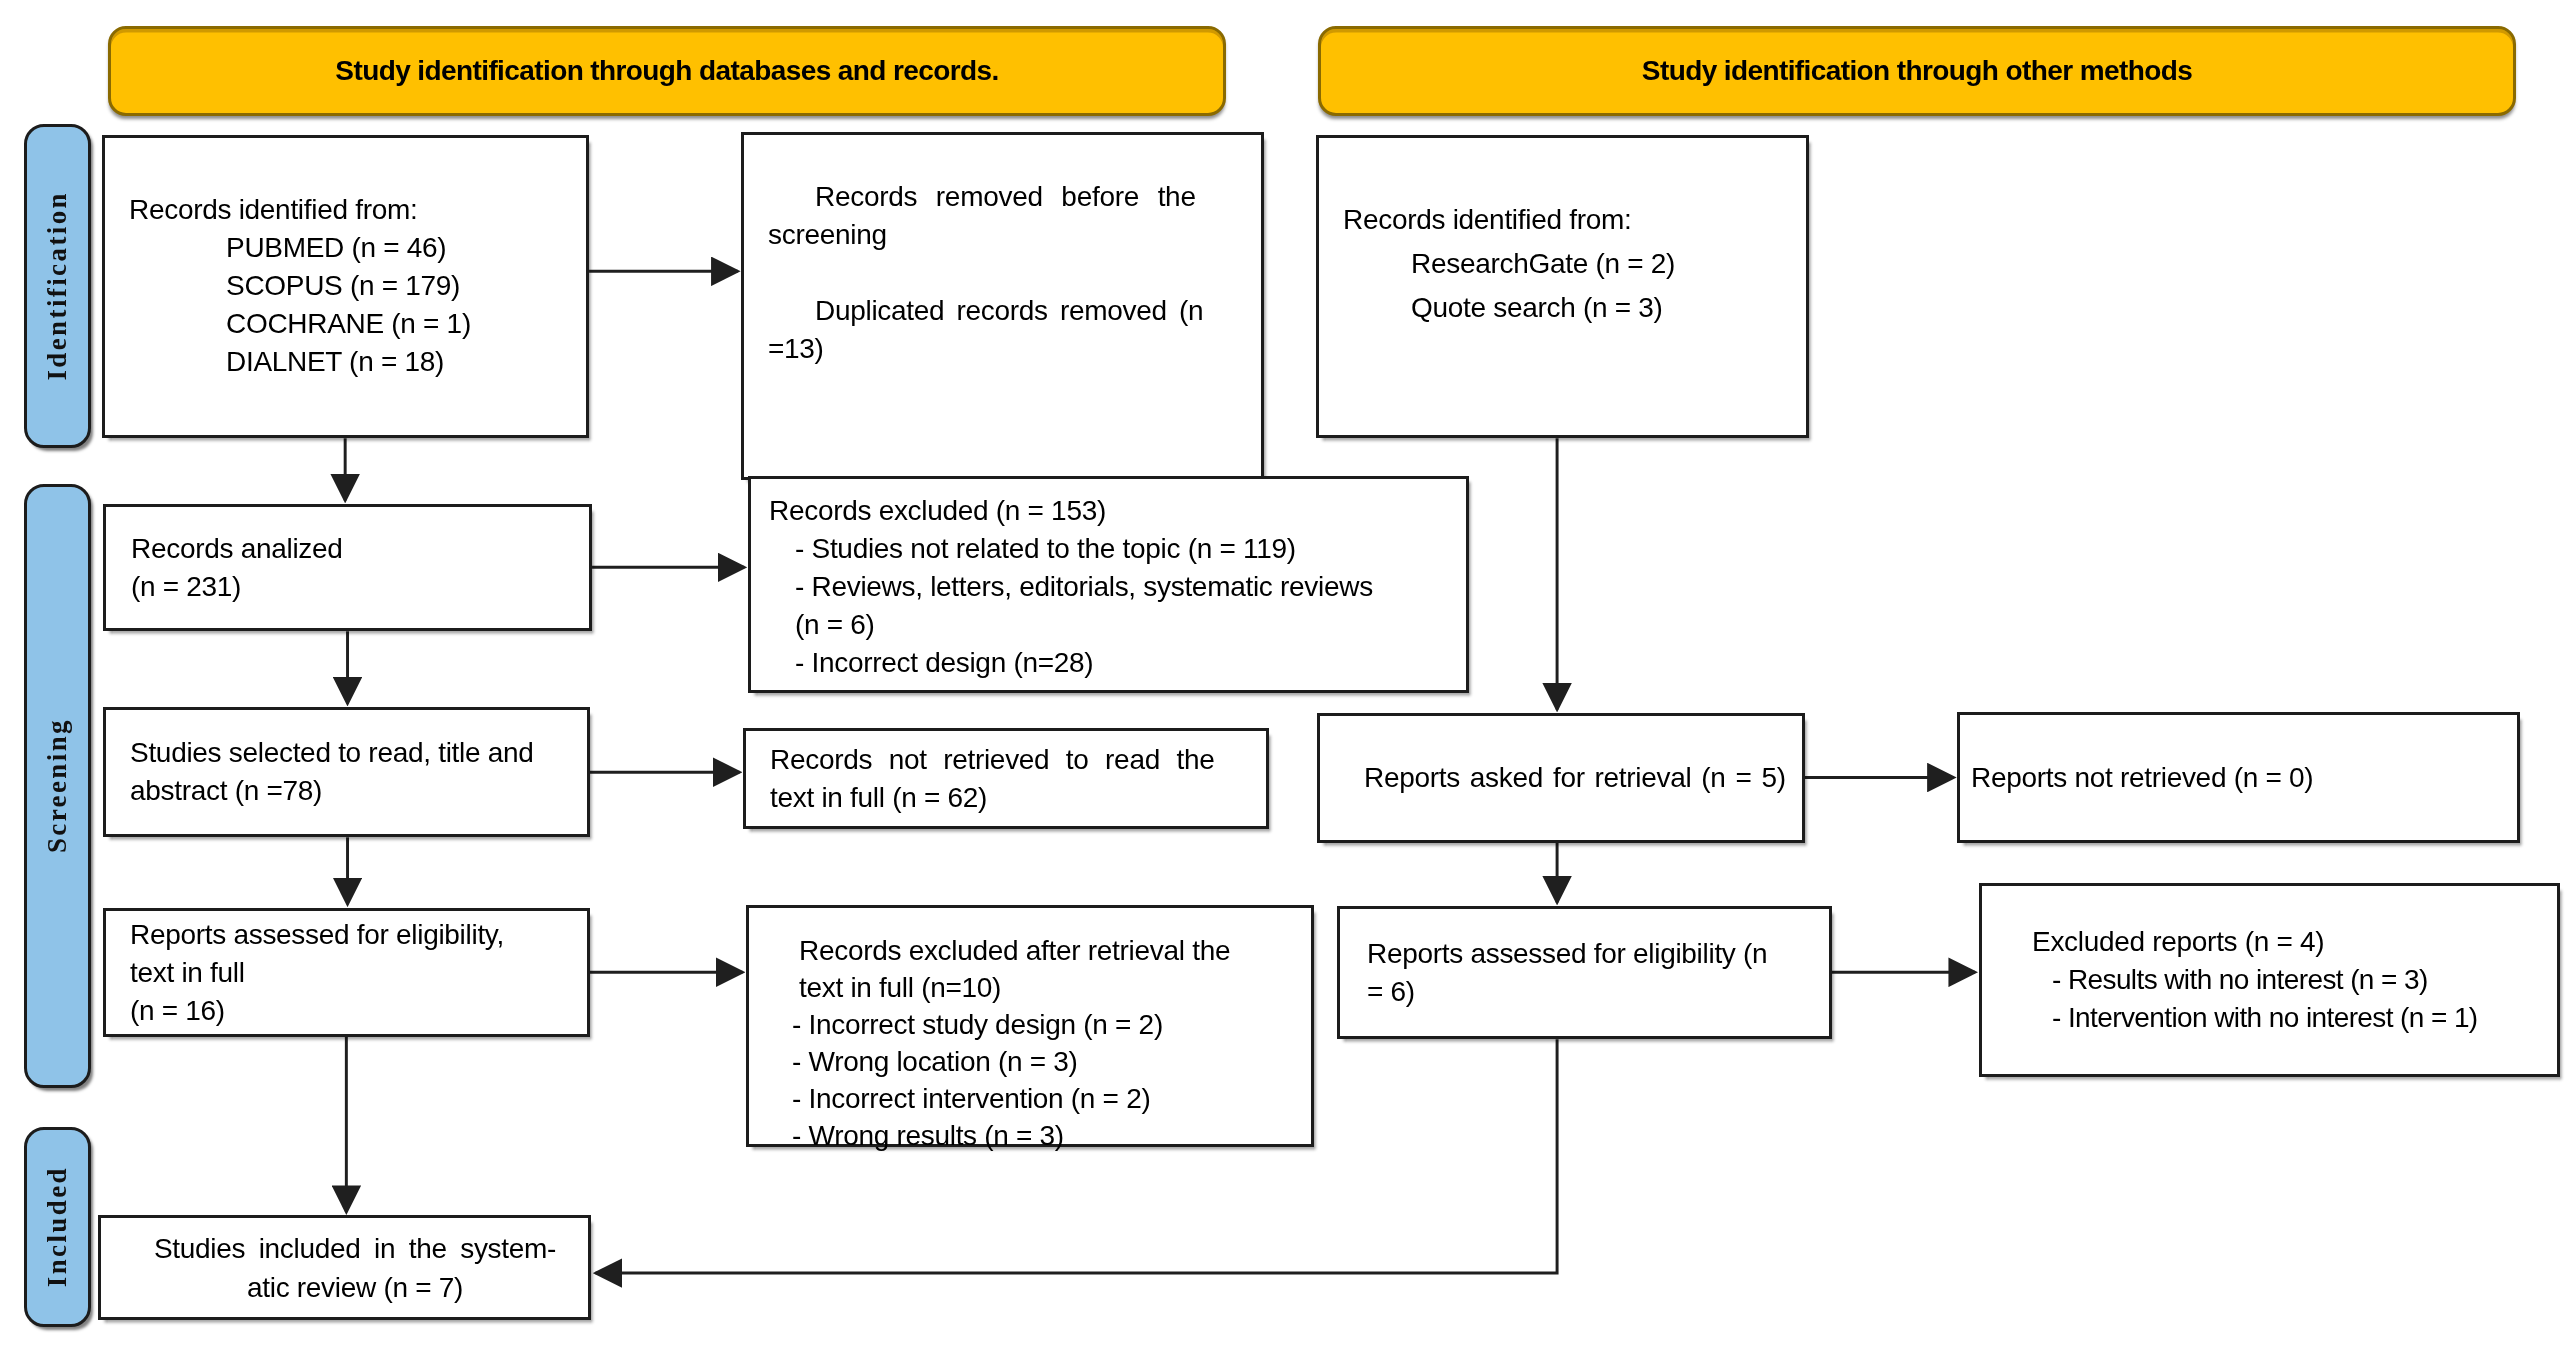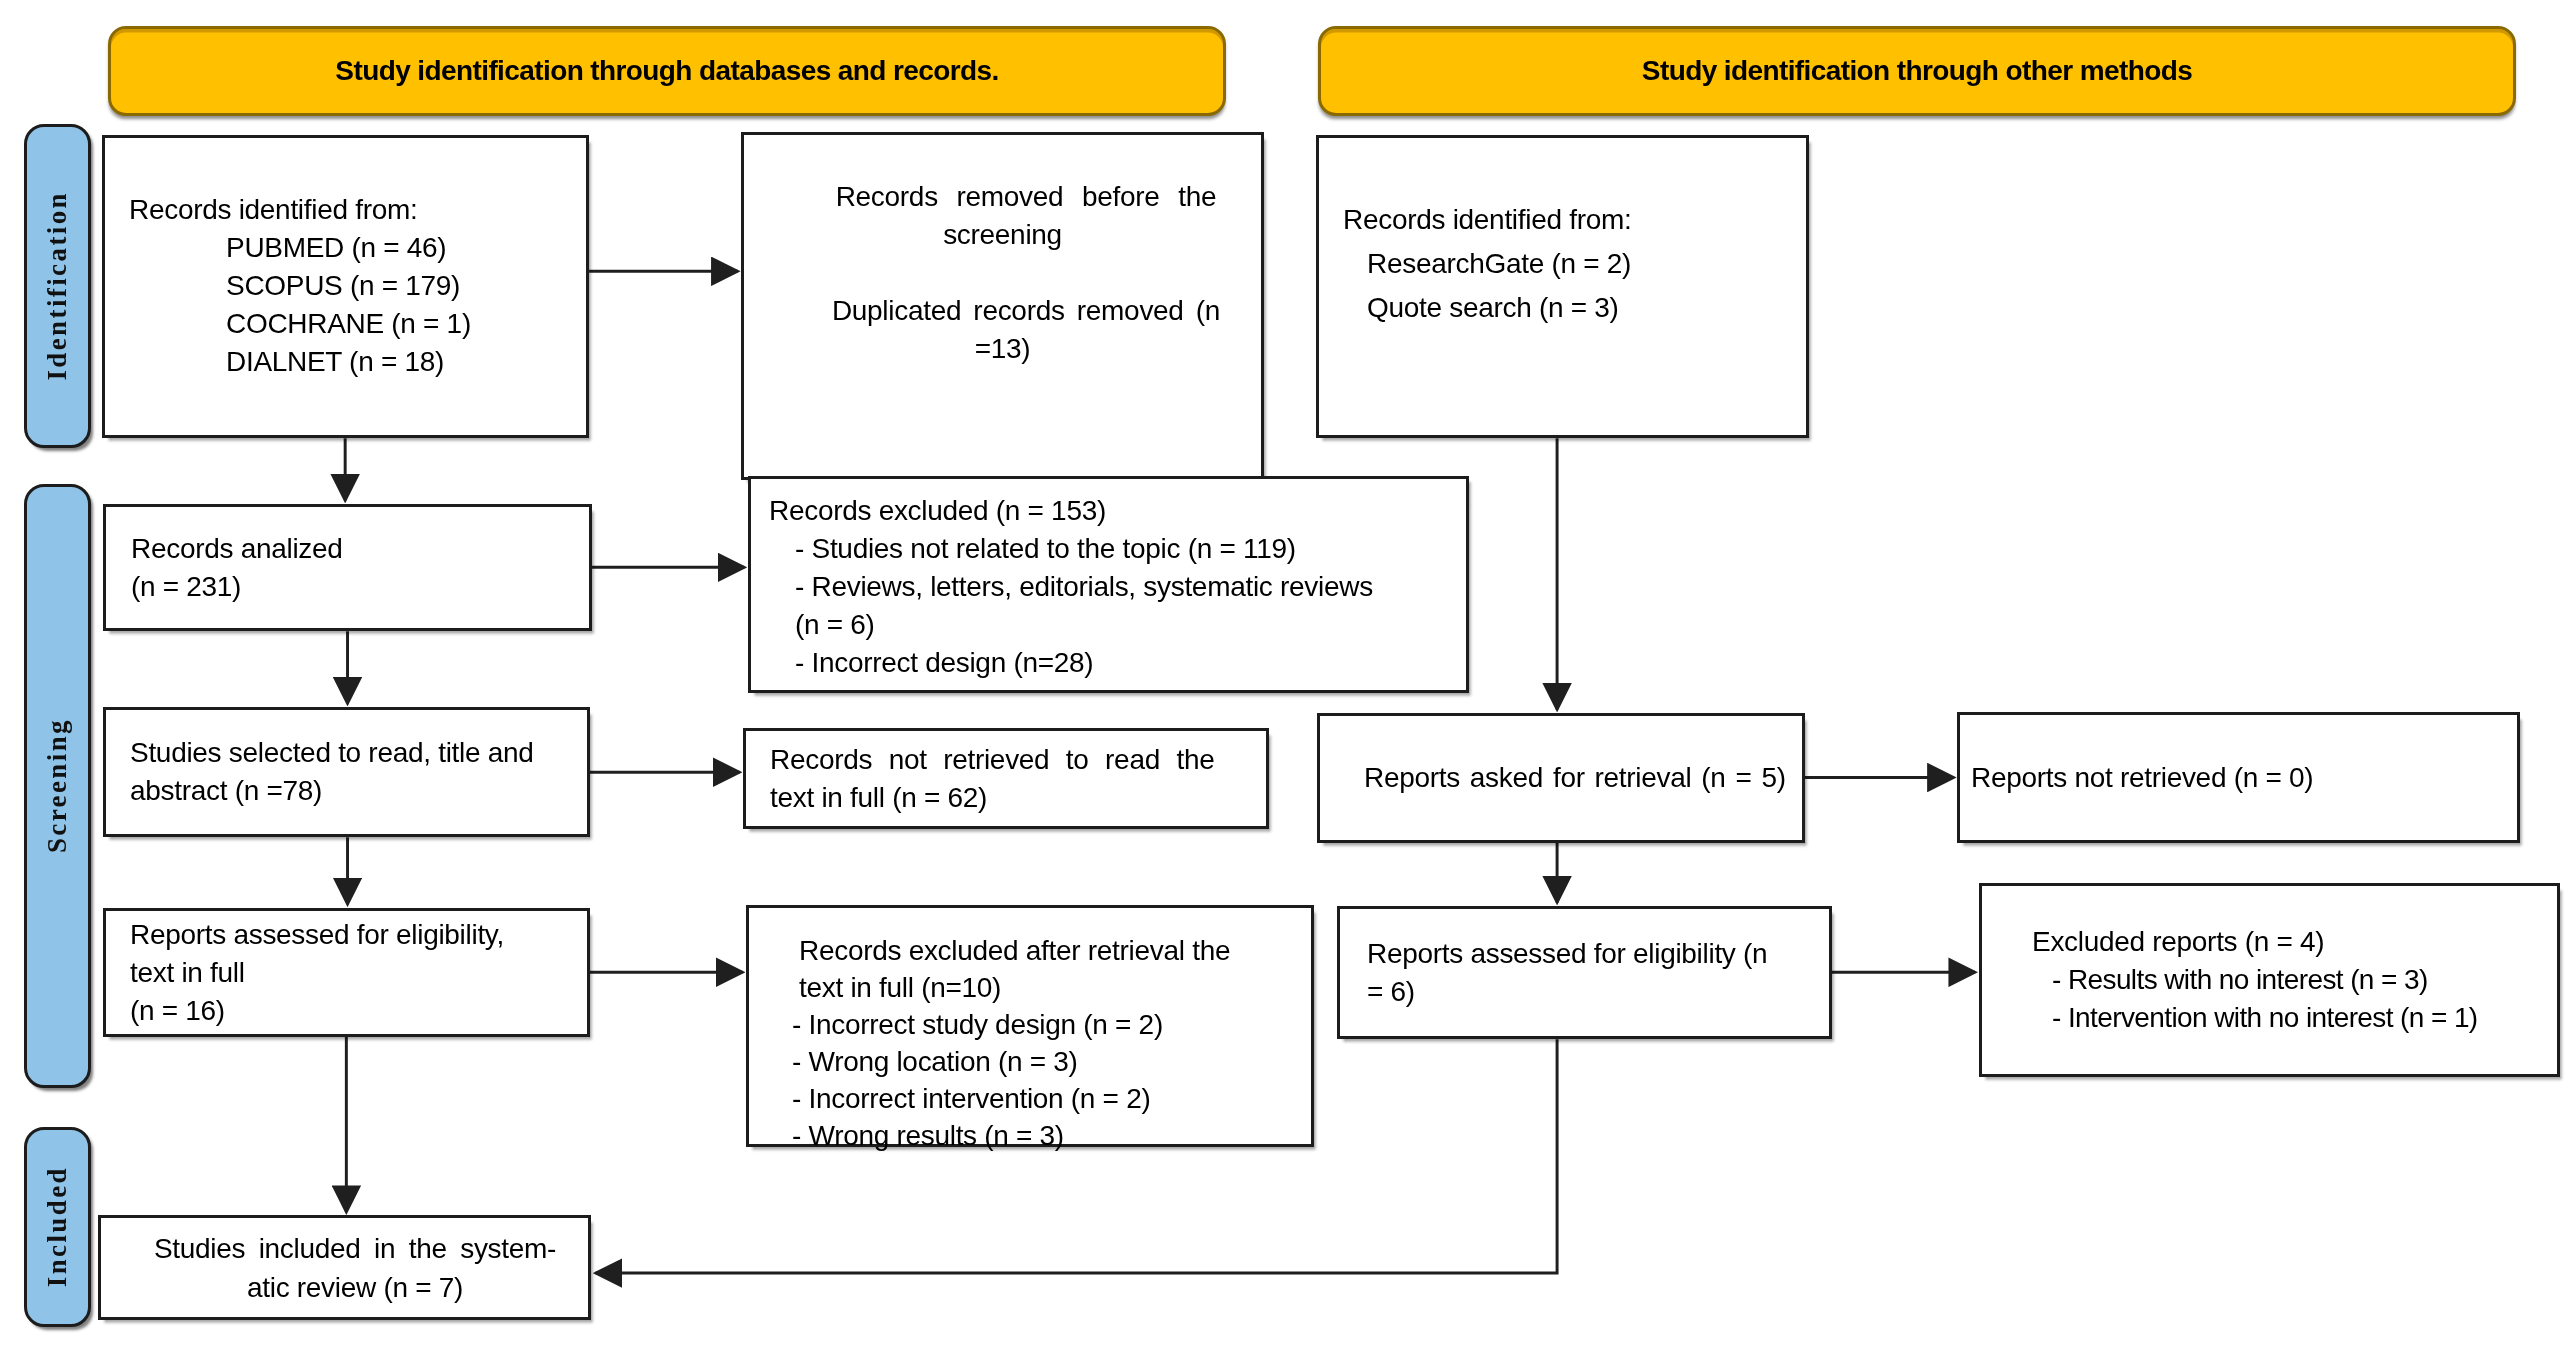--- a/index.html
+++ b/index.html
@@ -31,21 +31,21 @@
   .box .ln{white-space:nowrap;}
   .vcenter{display:flex;flex-direction:column;justify-content:center;}
   
   .b1{padding-top:53px;}
   .b1 .i0{padding-left:24px;} .b1 .i1{padding-left:69px;} .b1 .i2{padding-left:121px;}
   .b2{padding:43px 24px 0 24px;}
   .b2 .first{text-indent:47px;word-spacing:11.2px;}
   .b2 .dup{text-indent:47px;word-spacing:4.7px;}
   .b2 .blank{min-height:38px;}
   .b3{padding-top:60px;line-height:44px;}
-  .b3 .i0{padding-left:24px;} .b3 .i1{padding-left:48px;}
+  .b3 .i0{padding-left:24px;} .b3 .i1{padding-left:92px;}
   .b4 .ln{padding-left:25px;}
   .b5{padding-top:13px;}
   .b5 .i0{padding-left:18px;} .b5 .dash{padding-left:44px;}
   .b6 .ln{padding-left:24px;}
   .b7 .ln{padding-left:24px;} .b7 .sp{word-spacing:9px;}
   .b8 .ln{padding-left:27px;word-spacing:2.4px;margin-left:17px;}
   .b9 .ln{padding-left:11px;}
   .b10 .ln{padding-left:24px;}
   .b11{padding-top:24px;line-height:37px;}
   .b11 .i0{padding-left:50px;} .b11 .dash{padding-left:43px;}
@@ -96,21 +96,21 @@
   </div>
 
   <div class="box b1" style="left:102px;top:135px;width:487px;height:303px;">
     <div class="ln i0">Records identified from:</div>
     <div class="ln i2">PUBMED (n = 46)</div>
     <div class="ln i2">SCOPUS (n = 179)</div>
     <div class="ln i2">COCHRANE (n = 1)</div>
     <div class="ln i2">DIALNET (n = 18)</div>
   </div>
 
-  <div class="box b2" style="left:741px;top:132px;width:523px;height:348px;text-align:center;">
+  <div class="box b2" style="left:741px;top:132px;width:523px;height:348px;">
     <div class="ln first">Records removed before the</div>
     <div class="ln">screening</div>
     <div class="ln blank"></div>
     <div class="ln dup">Duplicated records removed (n</div>
     <div class="ln">=13)</div>
   </div>
 
   <div class="box b3" style="left:1316px;top:135px;width:493px;height:303px;">
     <div class="ln i0">Records identified from:</div>
     <div class="ln i1">ResearchGate (n = 2)</div>

